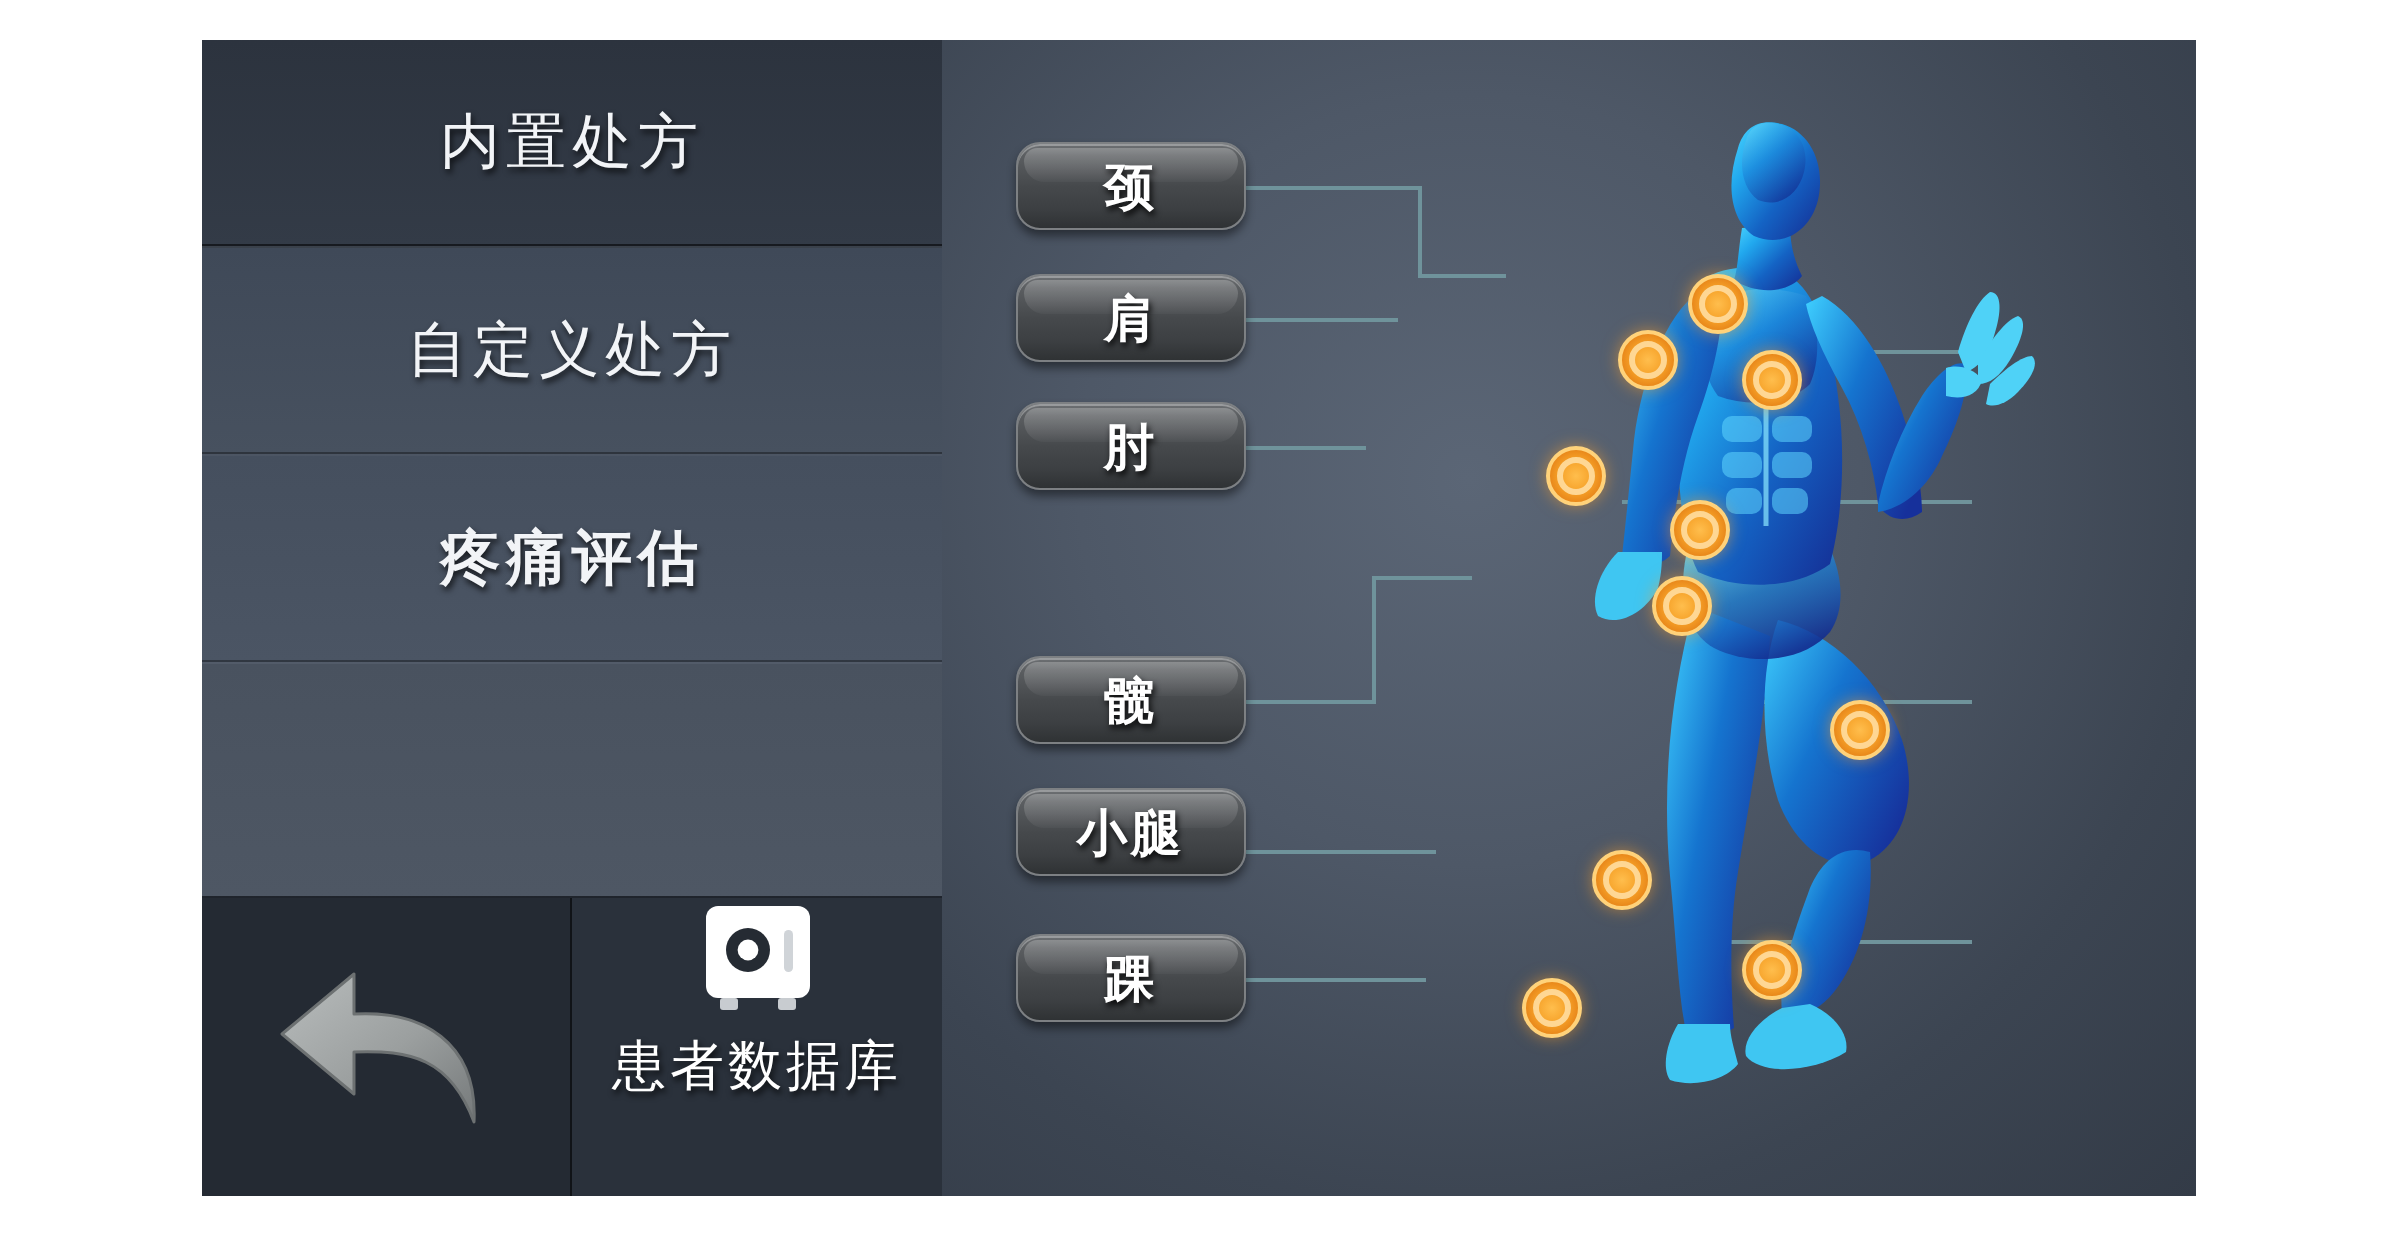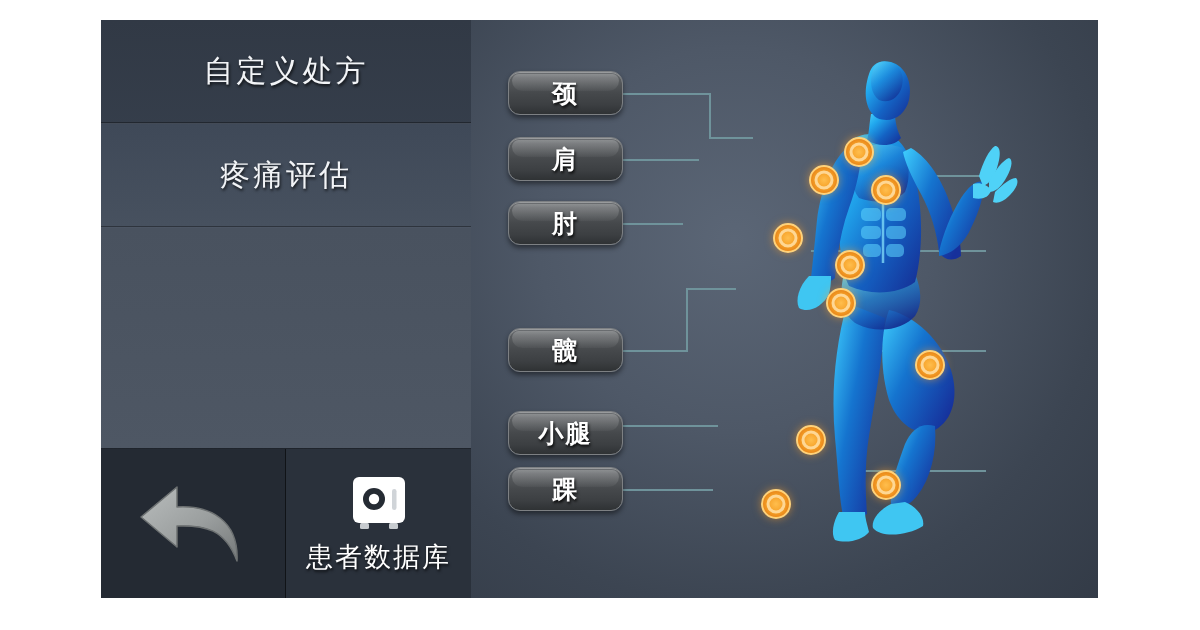--- a/index.html
+++ b/index.html
@@ -38,21 +38,21 @@
   #sidebar-bottom {
     height:150px; flex:0 0 150px; display:flex; border-top:1px solid rgba(0,0,0,.5);
   }
   .back-cell {
     width:185px; flex:0 0 185px; background:#242a33;
     display:flex; align-items:center; justify-content:center; cursor:pointer;
     border-right:1px solid rgba(0,0,0,.55);
   }
   .db-cell {
     flex:1 1 auto; background:#2a313b;
-    display:flex; flex-direction:column; align-items:center; justify-content:center;
+    display:flex; flex-direction:column; align-items:center; 
     cursor:pointer; gap:4px;
   }
   .db-label {
     color:#ffffff; font-size:27px; letter-spacing:2px;
     text-shadow:1px 2px 3px rgba(0,0,0,.8);
   }
 
   
   #main {
     flex:1 1 auto; position:relative;
@@ -110,20 +110,23 @@
     text-shadow:1px 1px 2px rgba(0,0,0,.85); font-weight:bold;
   }
 </style>
 </head>
 <body>
 
 <div id="app">
 
   <div id="sidebar">
     <div class="menu-area">
+      <div class="menu-item selected">
+        <span>内置处方</span>
+      </div>
       <div class="menu-item">
         <span>自定义处方</span>
       </div>
       <div class="menu-item">
         <span>疼痛评估</span>
       </div>
       <div class="menu-filler"></div>
     </div>
 
     <div id="sidebar-bottom">
@@ -276,21 +279,21 @@
     </div>
     <div class="pill w-s" style="left:37px;top:117px;">
       <span>肩</span>
     </div>
     <div class="pill w-s" style="left:37px;top:181px;">
       <span>肘</span>
     </div>
     <div class="pill w-s" style="left:37px;top:308px;">
       <span>髋</span>
     </div>
-    <div class="pill w-s" style="left:37px;top:391px;">
+    <div class="pill w-s" style="left:37px;top:374px;">
       <span>小腿</span>
     </div>
     <div class="pill w-s" style="left:37px;top:447px;">
       <span>踝</span>
     </div>
 
   </div>
 </div>
 
 </body></html>

